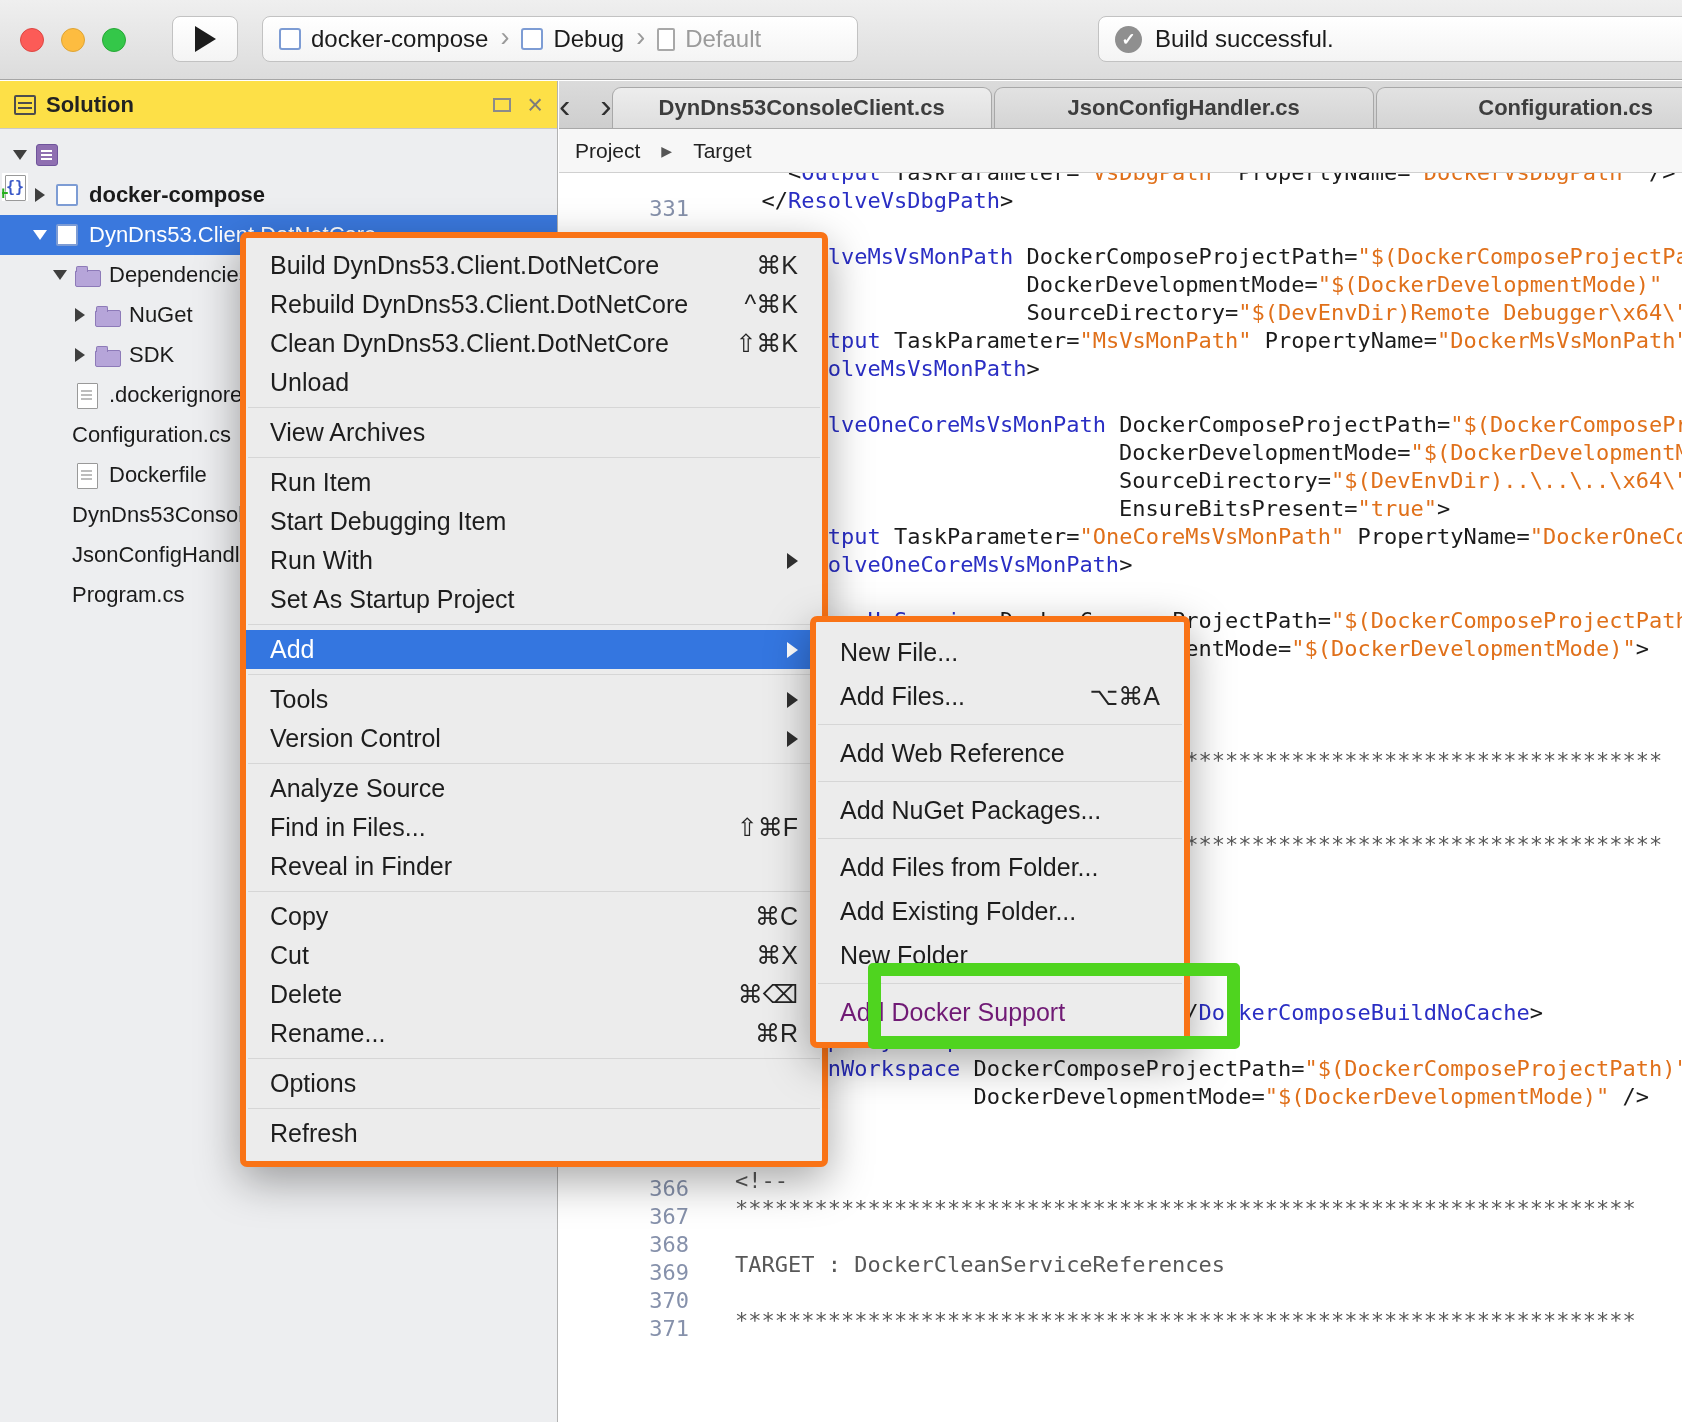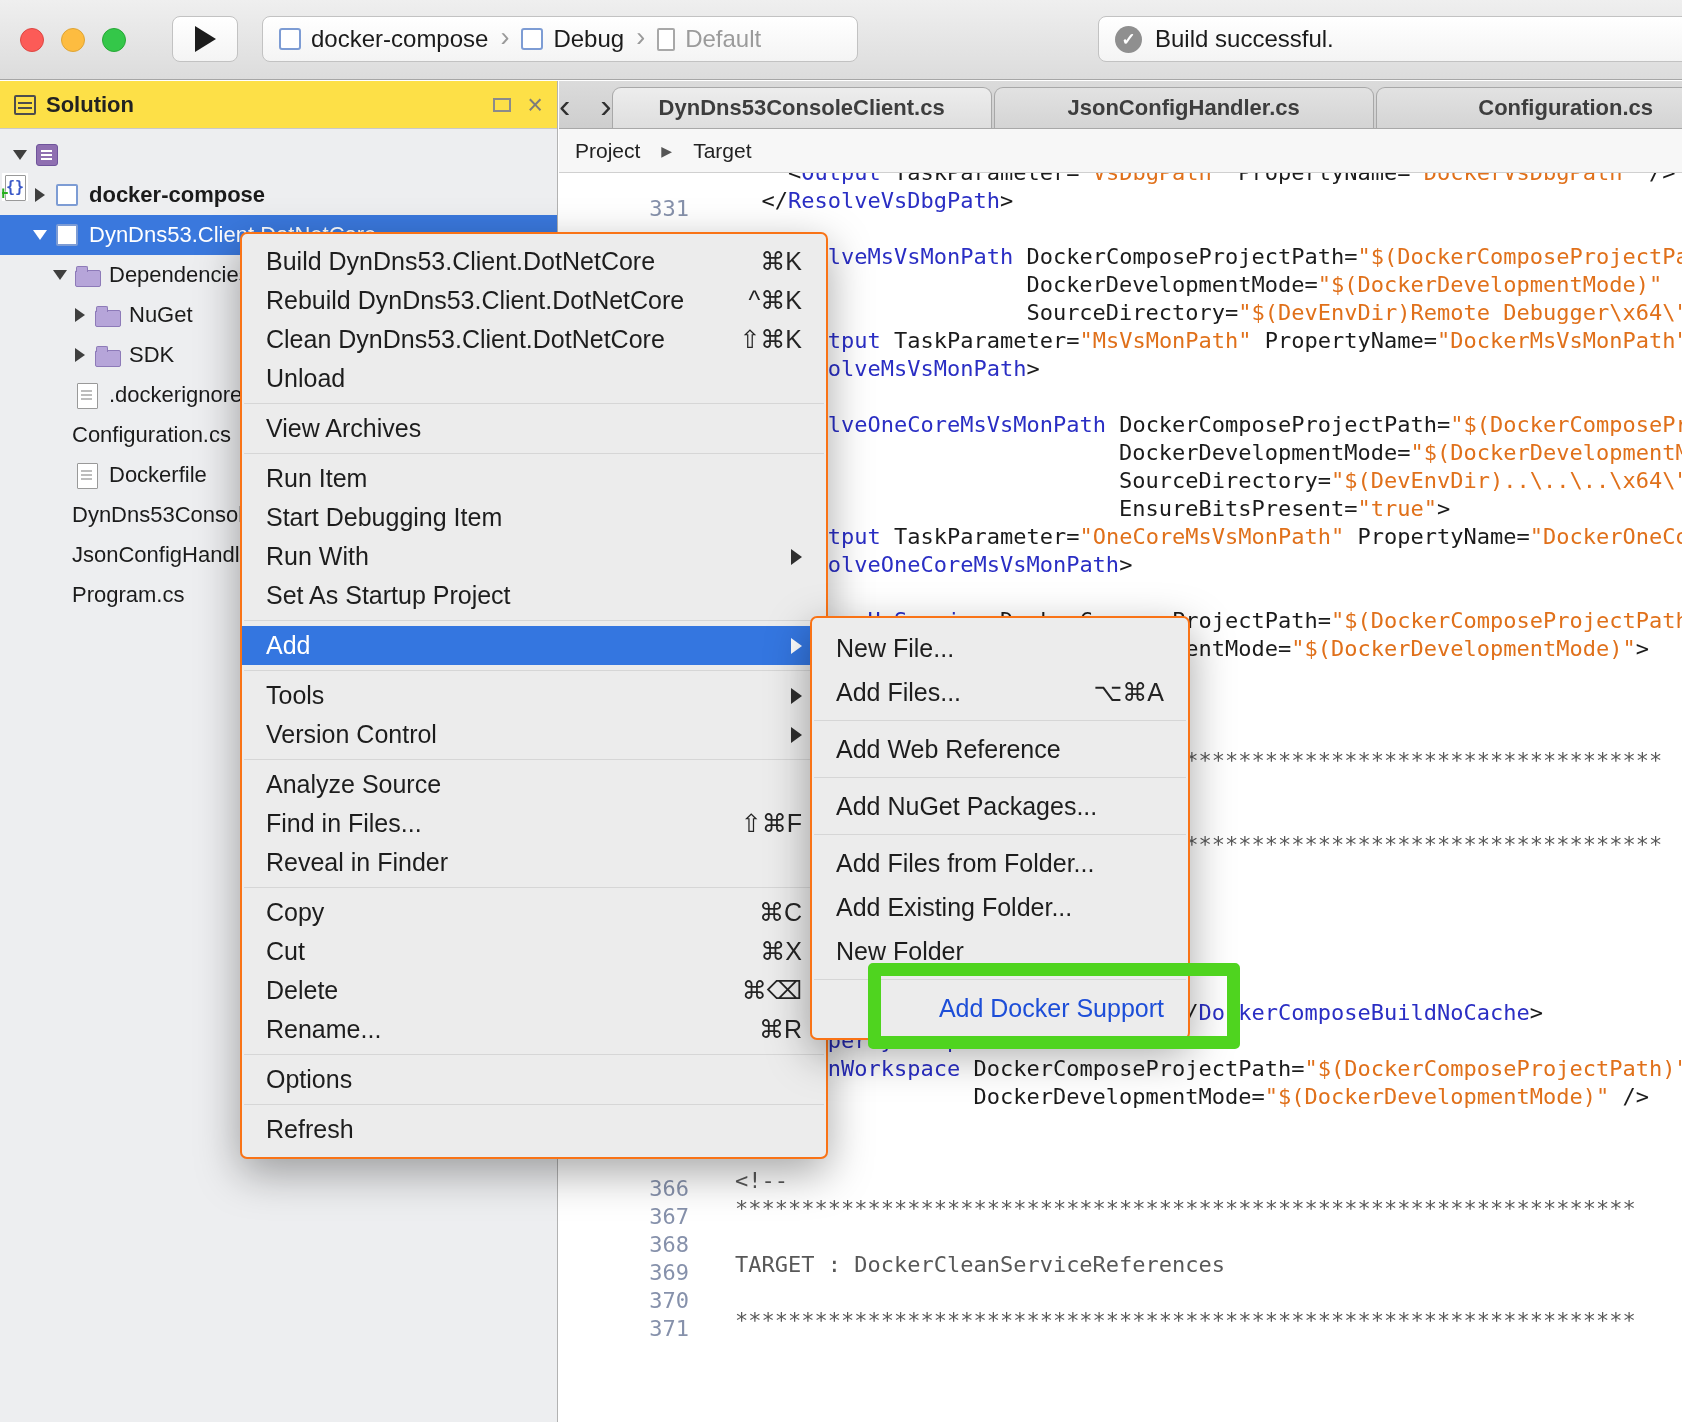--- a/index.html
+++ b/index.html
@@ -74,30 +74,30 @@
   .cl{display:flex;height:28px;}
   .cl:first-child{margin-top:-14px;}
   .ln{flex:0 0 142px;padding-right:12px;text-align:right;color:#8691ab;margin-top:8px;}
   .ct{padding-left:34px;white-space:pre;}
   .el{color:#2a2ec4;}
   .st{color:#e0701a;}
   .cm{color:#585858;}
   .pl{color:#1b1b1b;}
 
   
-  .menu{position:absolute;background:#ececec;border:2px solid #f97316;border-radius:7px;
+  .menu{position:absolute;background:#ececec;border:6px solid #f97316;border-radius:7px;
     box-shadow:0 14px 44px rgba(0,0,0,0.35);padding:8px 0;font-size:25px;color:#1d1d1d;z-index:40;}
   .ctx{left:240px;top:232px;width:588px;}
   .sub{left:810px;top:616px;width:380px;}
   .mi{height:39px;display:flex;align-items:center;padding:0 24px;}
   .sub .mi{height:44px;}
   .mi .lab{flex:1;white-space:nowrap;}
   .mi .sc{margin-left:20px;color:#242424;}
   .mi.hl{background:#3476e0;color:#fff;gap:23px;}
-  .mi.dis{color:#1d4ed8;text-align:right;}
+  .mi.dis{color:#701a75;}
   .msep{height:1px;background:#d6d6d6;margin:5px 2px;}
   .sub .msep{margin:6px 2px;}
   .marr{width:0;height:0;border-top:8px solid transparent;border-bottom:8px solid transparent;
     border-left:11px solid #2f2f2f;margin-left:18px;}
   .hl .marr{border-left-color:#fff;}
 
   .green-box{position:absolute;left:868px;top:963px;width:372px;height:86px;
     border:13px solid #4fd41f;border-radius:5px;z-index:60;}
 </style>
 </head>

